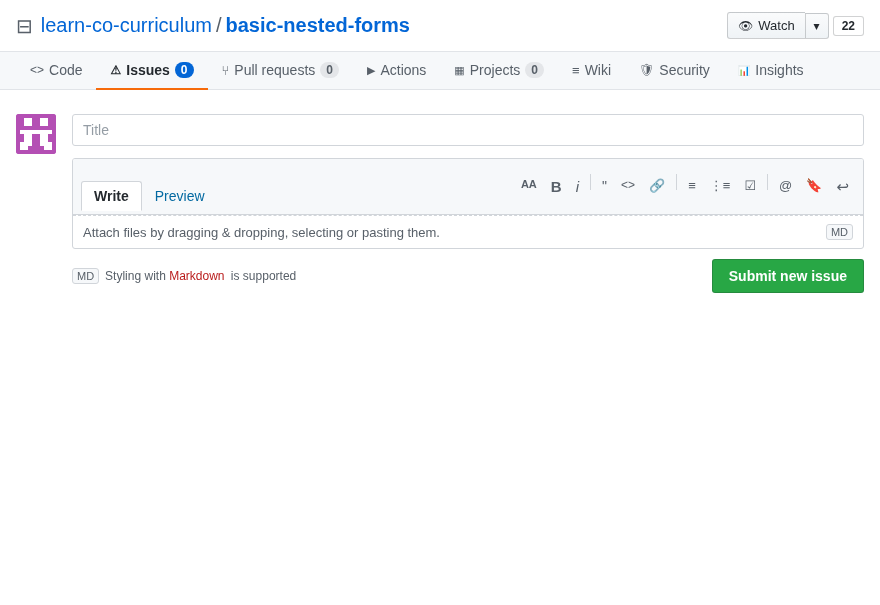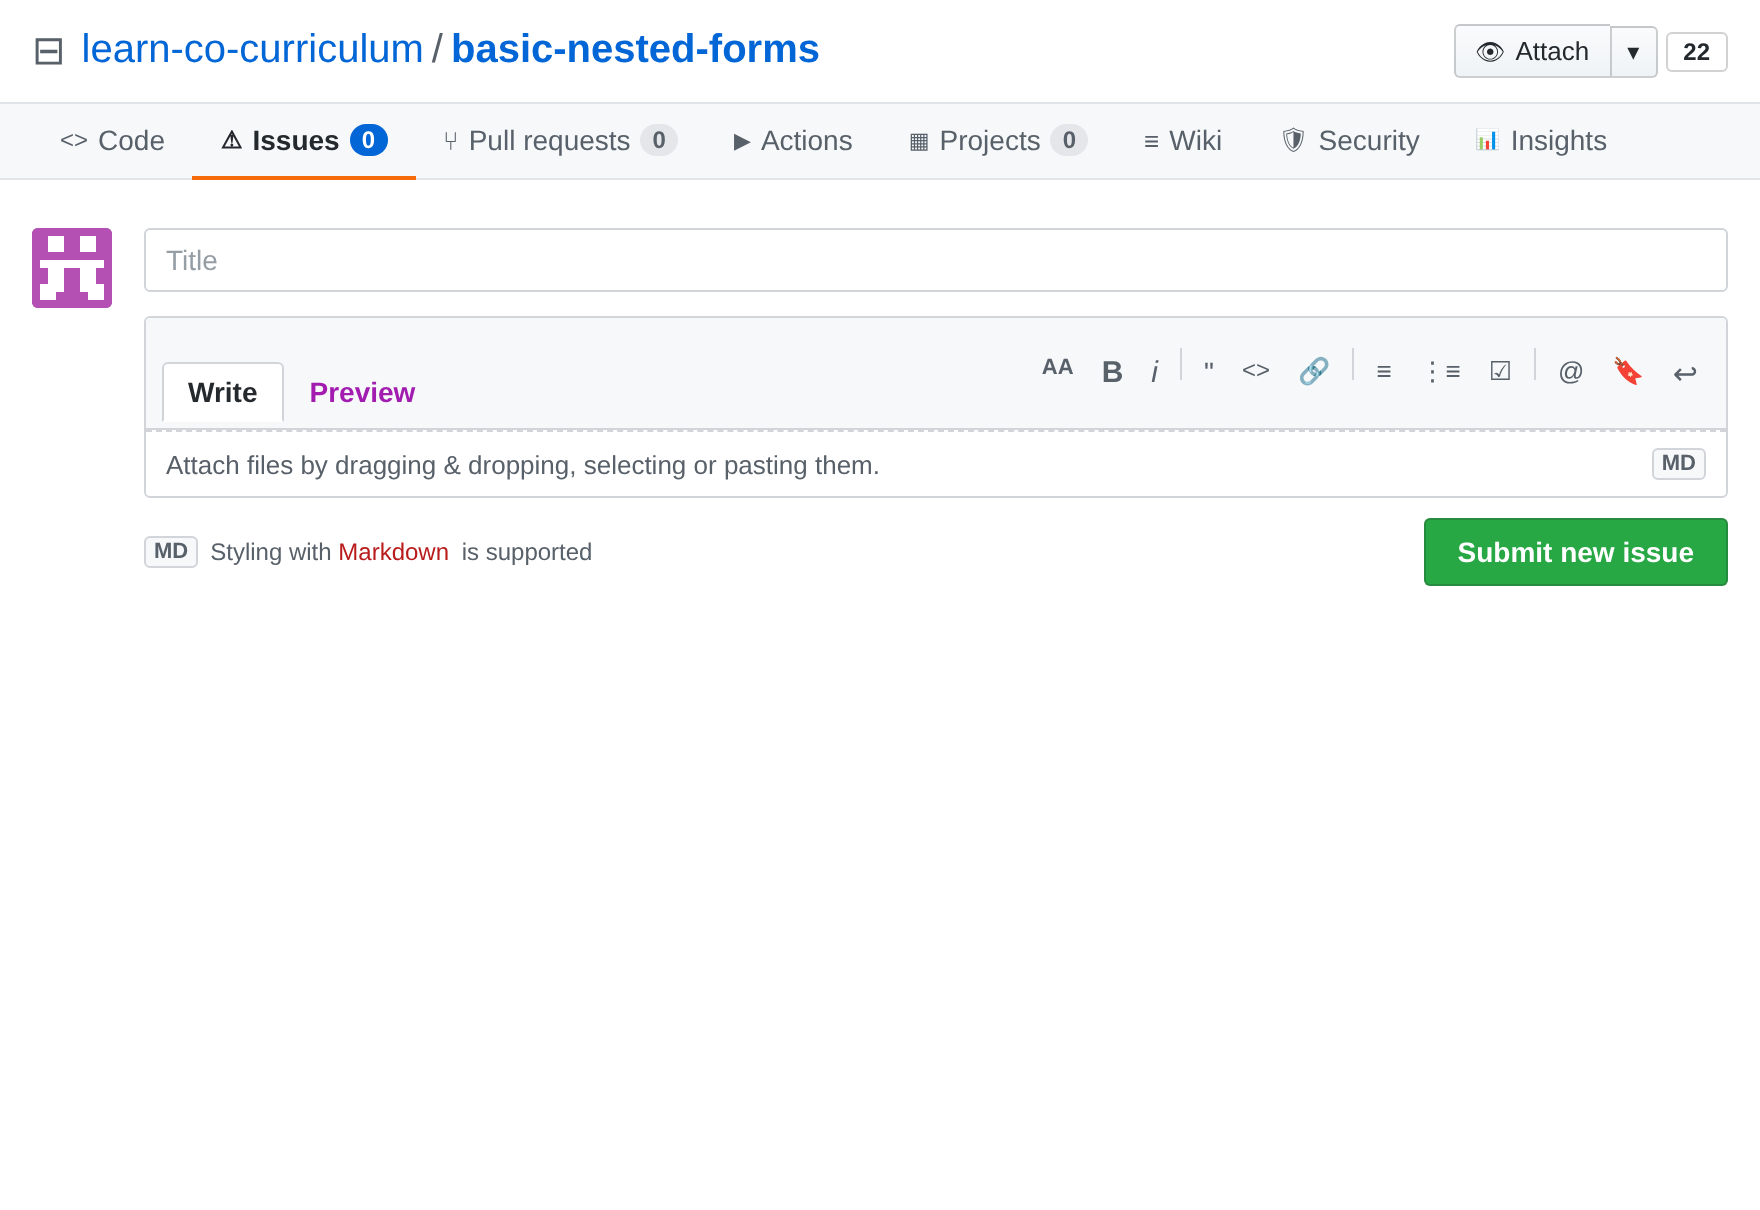--- a/index.html
+++ b/index.html
@@ -191,21 +191,21 @@
       background: transparent;
       color: #24292e;
       margin-top: 18px;
     }
     .editor-tab.active {
       background: #fff;
       border-color: #d1d5da;
       border-bottom-color: #fff;
       font-weight: 600;
     }
-    .editor-tab:not(.active) { color: #a21caf; font-weight: bold; }
+    .editor-tab:not(.active) { color: #0369a1; }
 
     .toolbar-icons {
       display: flex;
       align-items: flex-start;
       gap: 2px;
     }
     .toolbar-icon {
       padding: 4px 6px;
       cursor: pointer;
       color: #586069;
@@ -246,21 +246,21 @@
       justify-content: space-between;
     }
     .md-icon {
       display: inline-flex;
       align-items: center;
       justify-content: center;
       border: 1px solid #d1d5da;
       border-radius: 3px;
       padding: 1px 4px;
       font-size: 11px;
-      font-weight: 700;
+      font-weight: 400;
       color: #586069;
       background: #f6f8fa;
     }
 
     .form-footer {
       display: flex;
       align-items: center;
       justify-content: space-between;
       margin-top: 10px;
     }
@@ -292,21 +292,21 @@
 <div class="repo-header">
   <div class="repo-title">
     <span class="repo-icon">⊟</span>
     <a class="repo-owner">learn-co-curriculum</a>
     <span class="repo-sep">/</span>
     <a class="repo-name">basic-nested-forms</a>
   </div>
   <div class="watch-area">
     <button class="watch-btn">
       <span style="font-size:12px;">👁</span>
-      <span>Attach</span>
+      <span>Watch</span>
     </button>
     <button class="watch-caret">▾</button>
     <span class="watch-count">22</span>
   </div>
 </div>
 
 <nav class="nav-tabs">
   <a class="nav-tab">
     <span style="font-size:12px;">&lt;&gt;</span>
     <span>Code</span>

